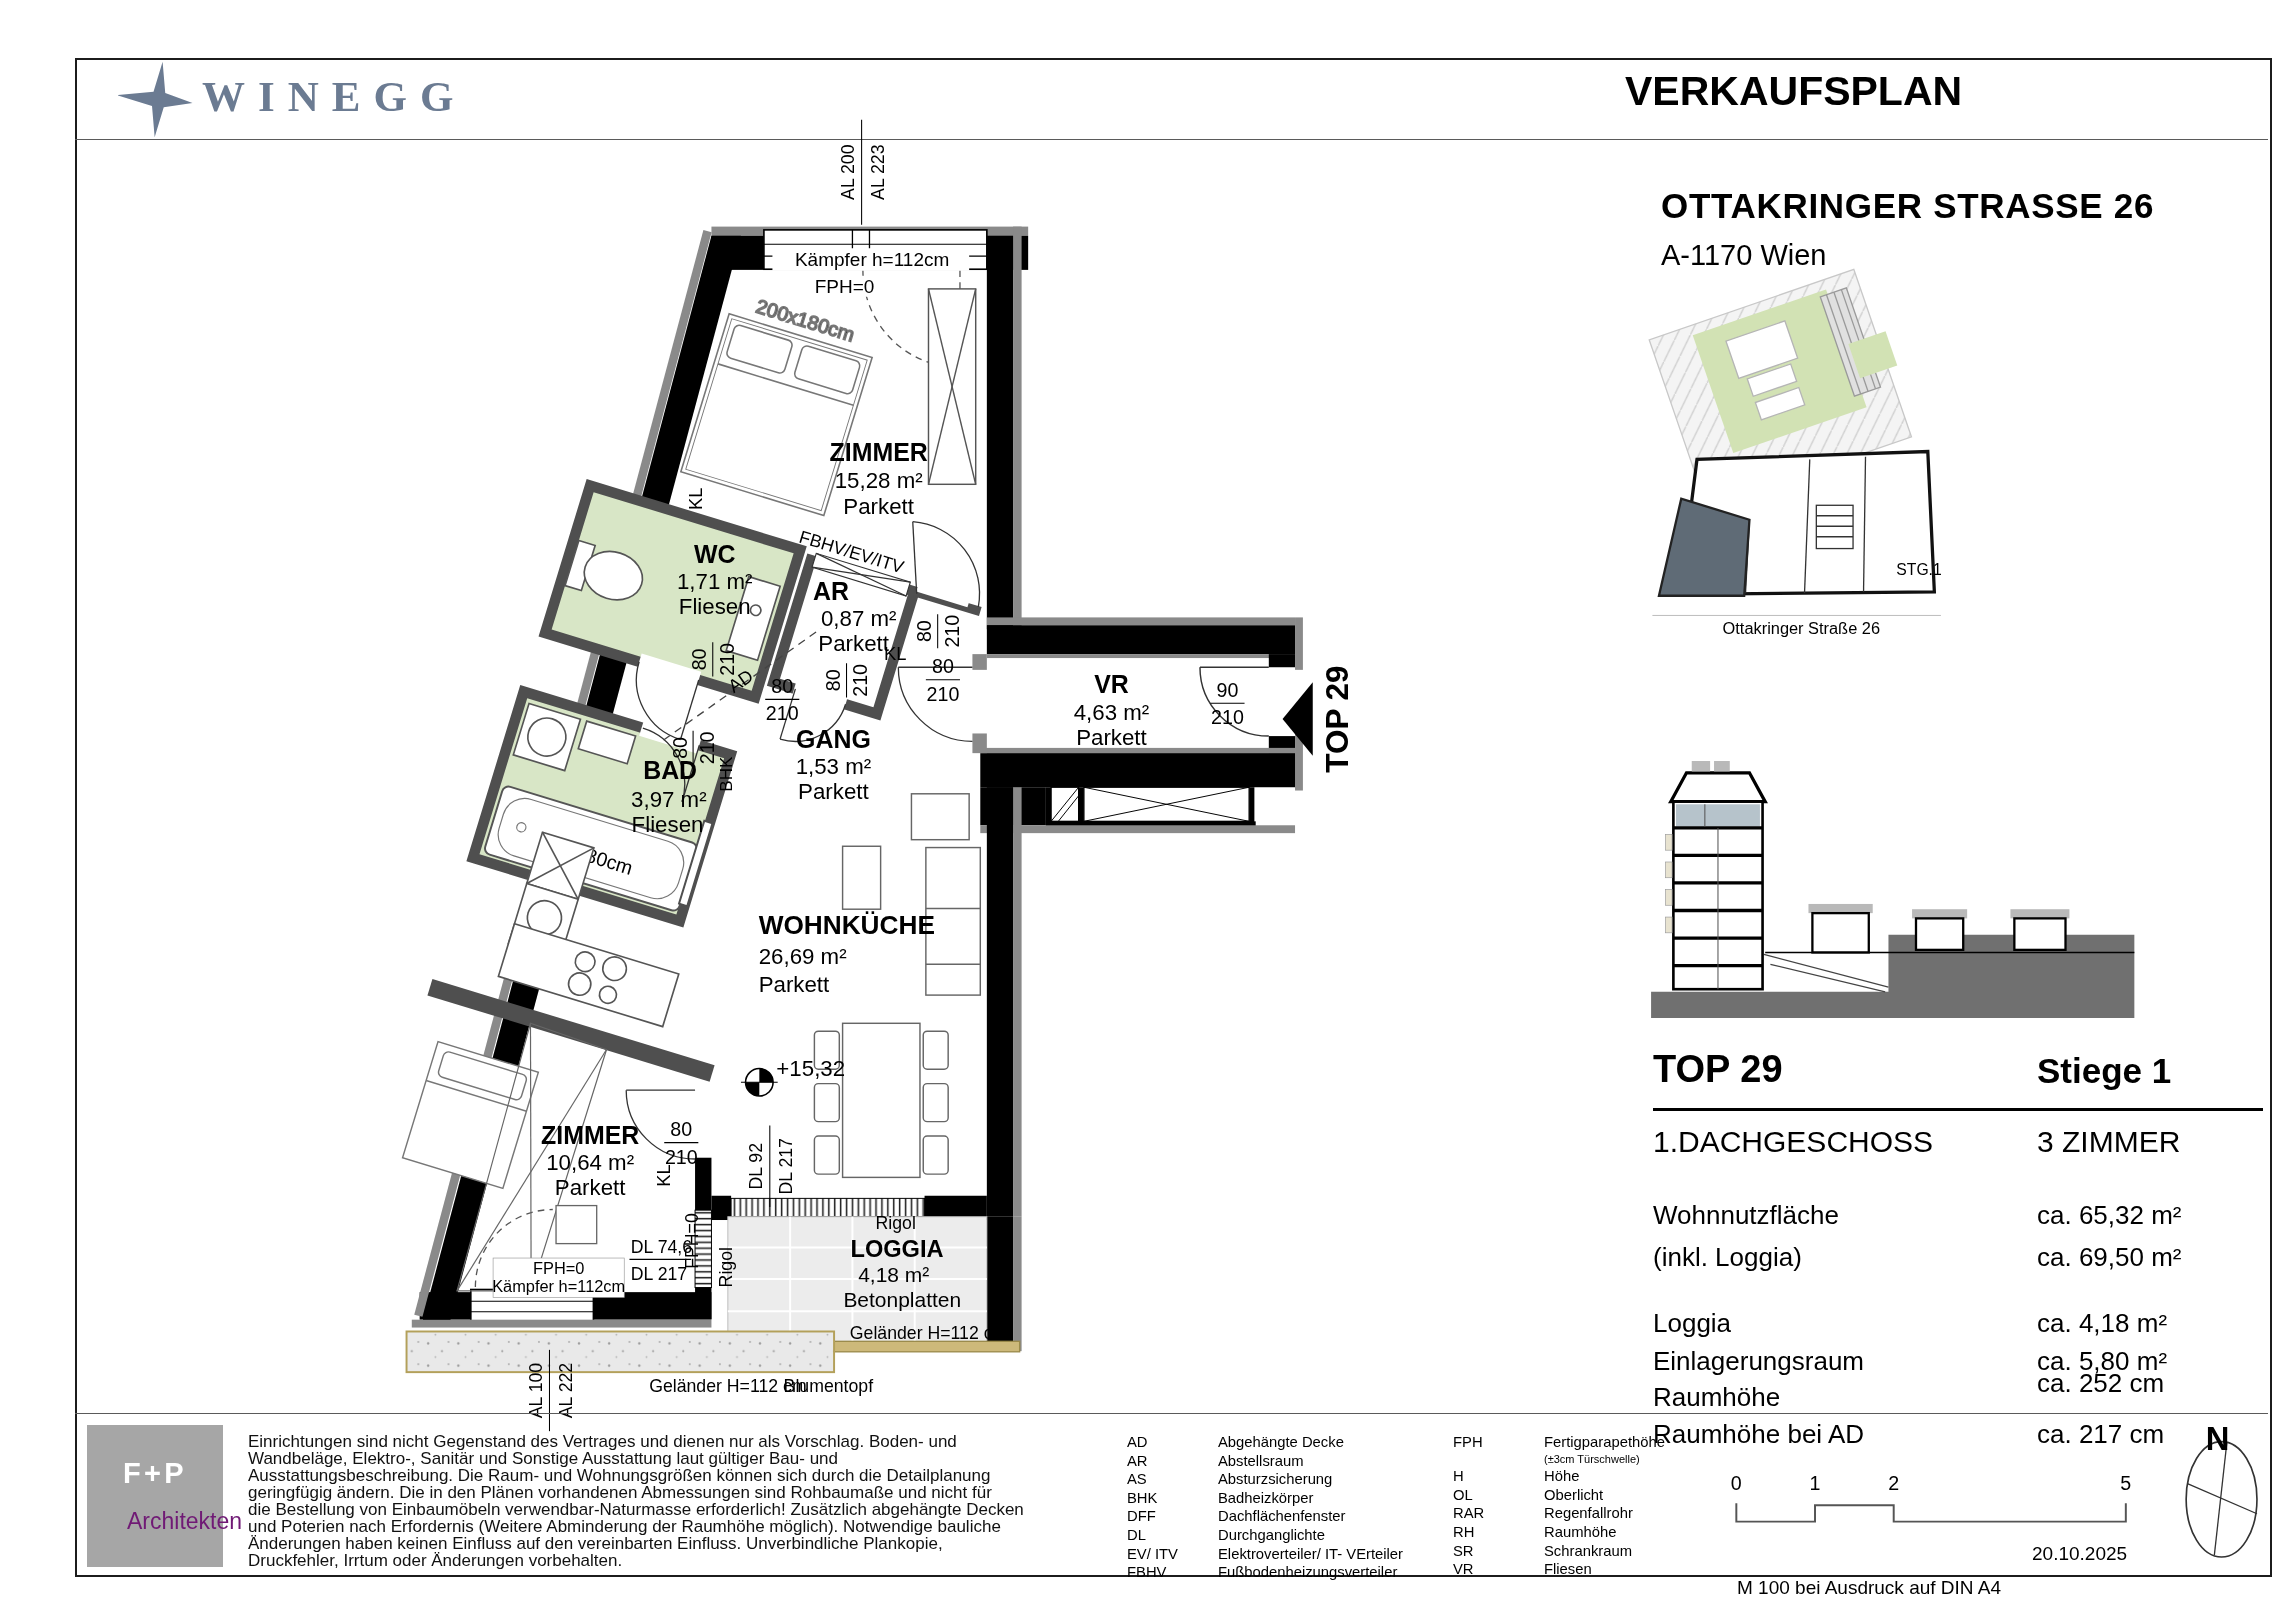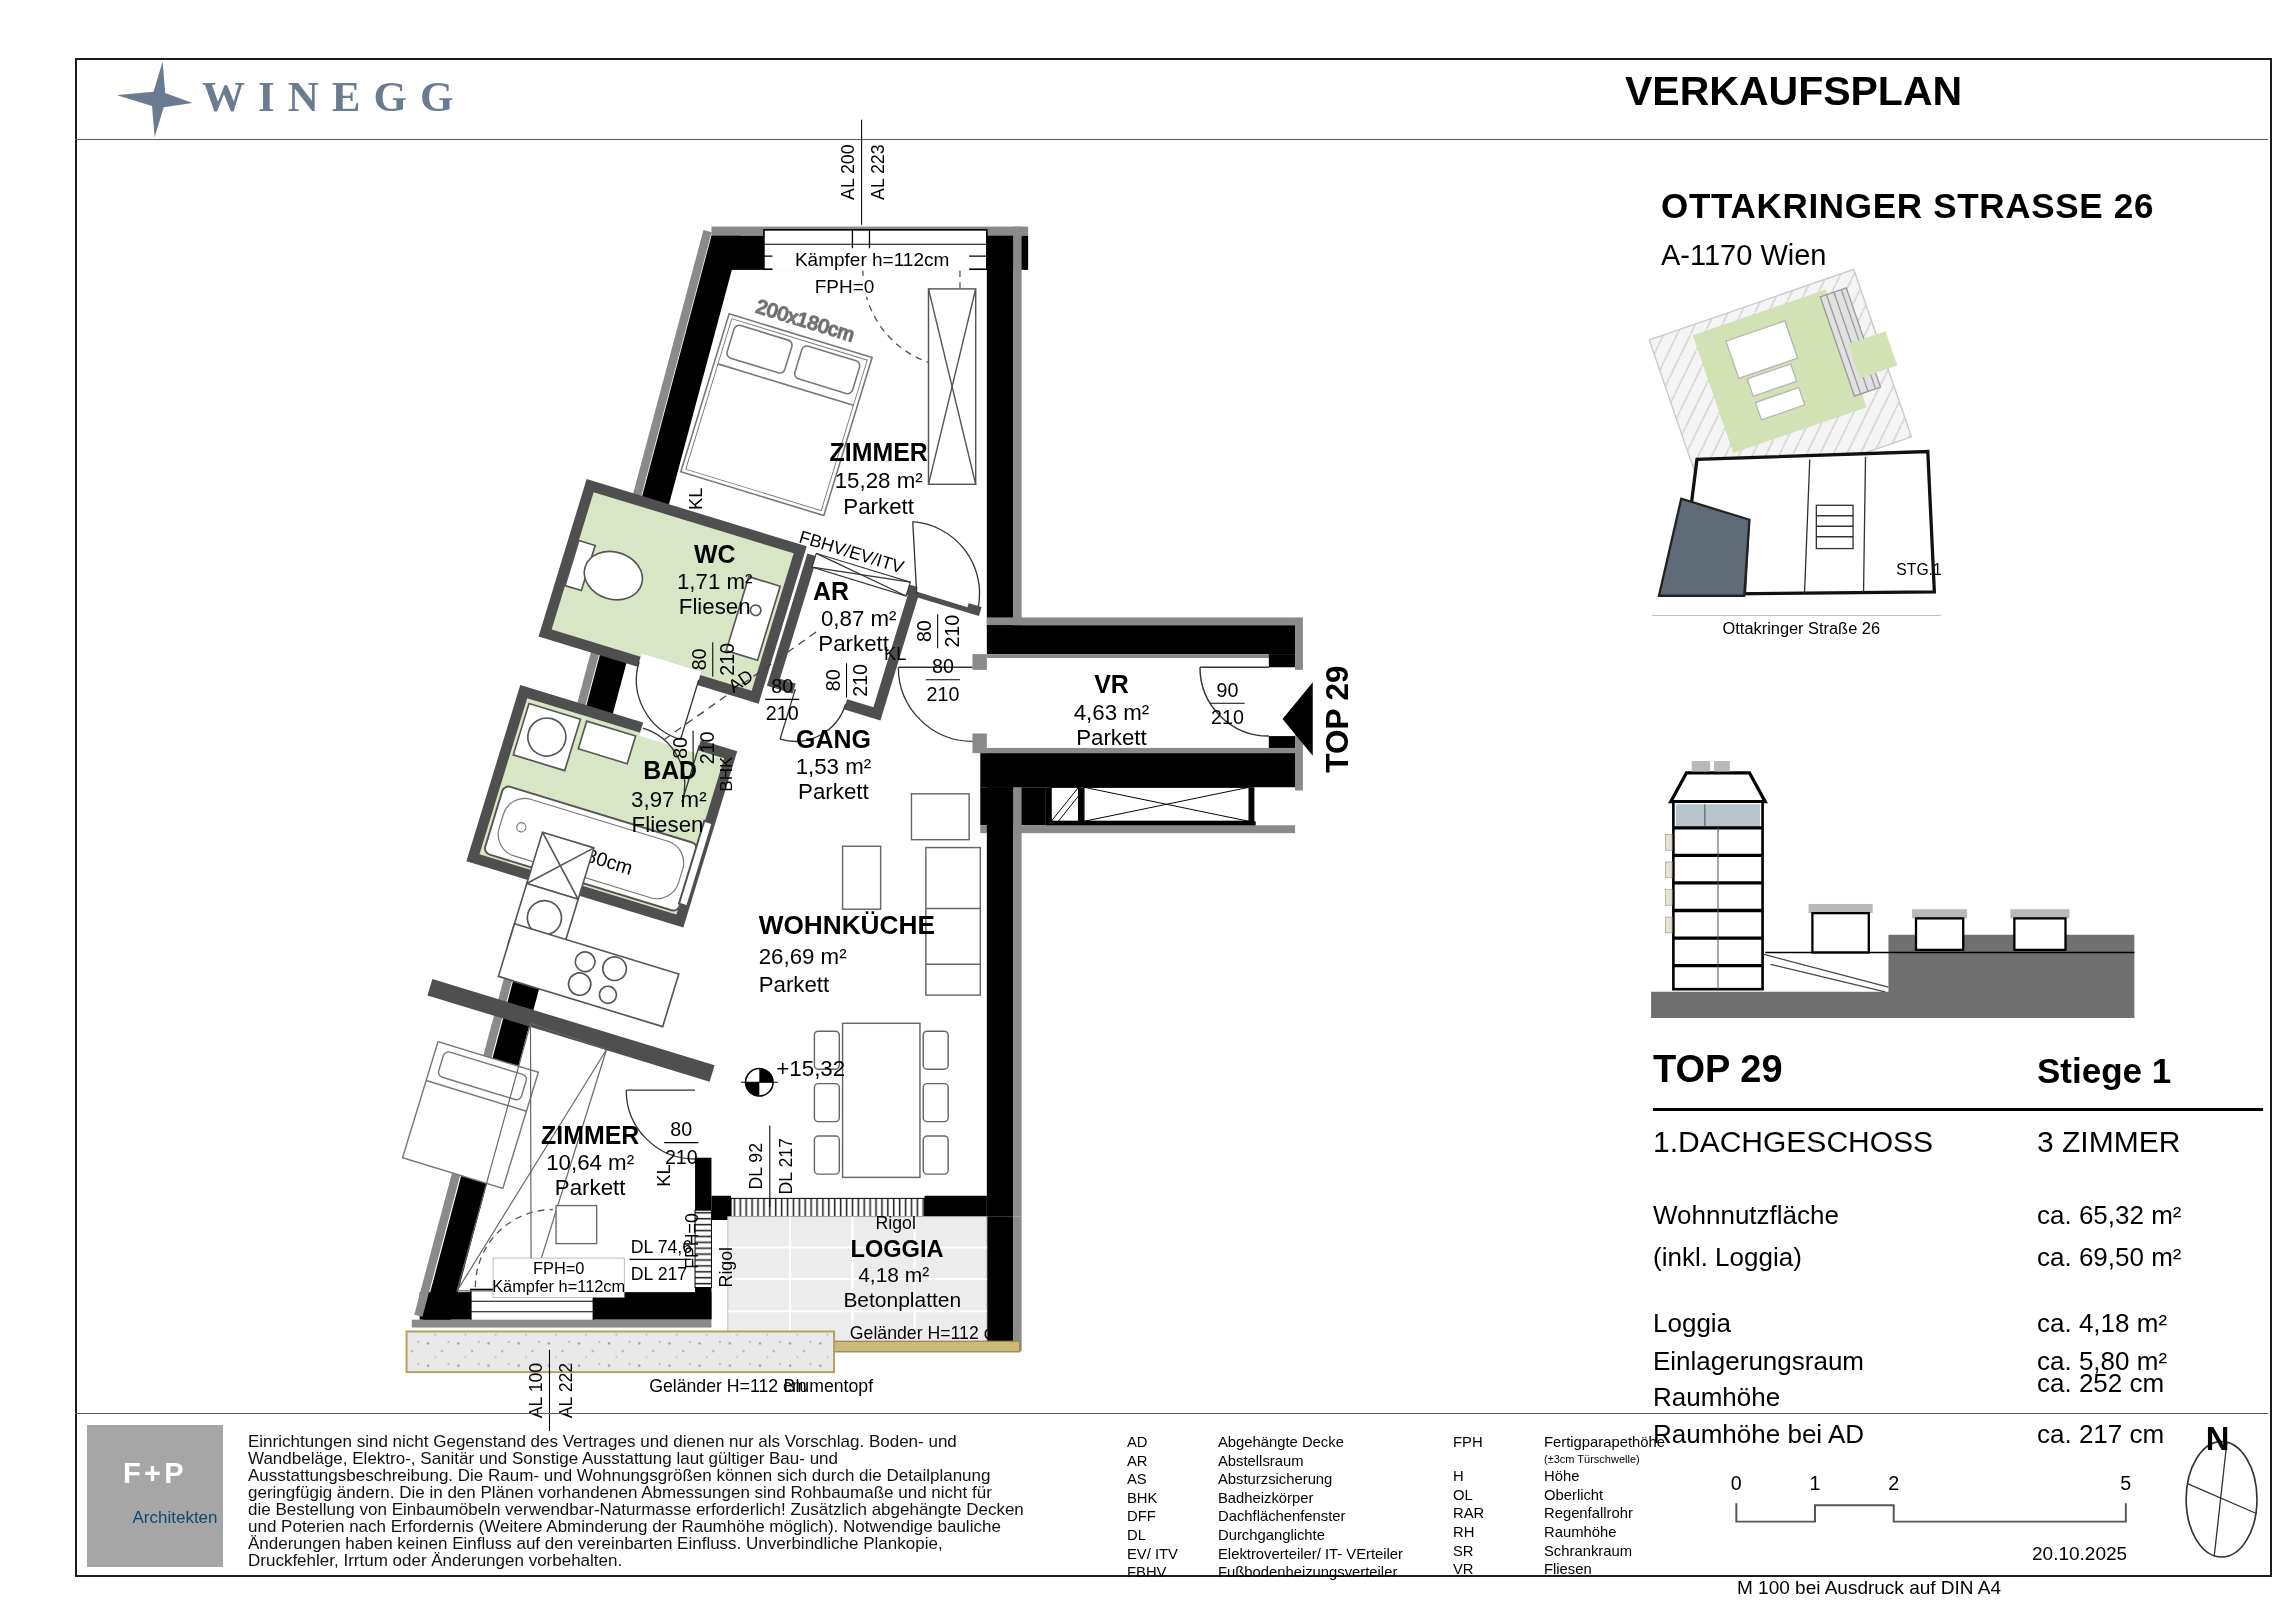--- a/index.html
+++ b/index.html
@@ -17,21 +17,21 @@
   .itbl .cellL{position:absolute;left:0;}
   .itbl .cellR{position:absolute;left:384px;}
   .t-top{font-size:38px;font-weight:bold;}
   .t-stiege{font-size:35px;font-weight:bold;}
   .t-floor{font-size:30px;}
   .t-row{font-size:26px;}
   .t-line{position:absolute;left:0;top:60px;width:610px;height:2.6px;background:#000;}
   
   .fp-logo{position:absolute;left:87px;top:1425px;width:136px;height:142px;background:#a6a6a6;text-align:center;}
   .fp-main{font-size:29px;font-weight:bold;color:#fff;letter-spacing:3.3px;margin-top:31.5px;}
-  .fp-sub{font-size:17px;color:#0c4a6e;margin-top:18.4px;padding-left:40px;}
+  .fp-sub{font-size:23px;color:#701a75;margin-top:18.4px;padding-left:40px;}
   .disclaimer{position:absolute;left:248px;top:1433px;width:846px;font-size:17px;line-height:17px;color:#111;}
   .legend{position:absolute;top:1434px;font-size:14.8px;color:#000;}
   .legend .row{height:18.6px;white-space:nowrap;}
   .legend .ab{display:inline-block;width:91px;}
   .legend .sub{font-size:11px;height:15.7px;padding-left:91px;}
   .scale-note{font-size:19px;margin-top:34px;}
   .date{font-size:19px;}
   svg text{font-family:"Liberation Sans",sans-serif;fill:#000;}
   .rn{font-weight:bold;font-size:38px;}
   .ra{font-size:34px;}

